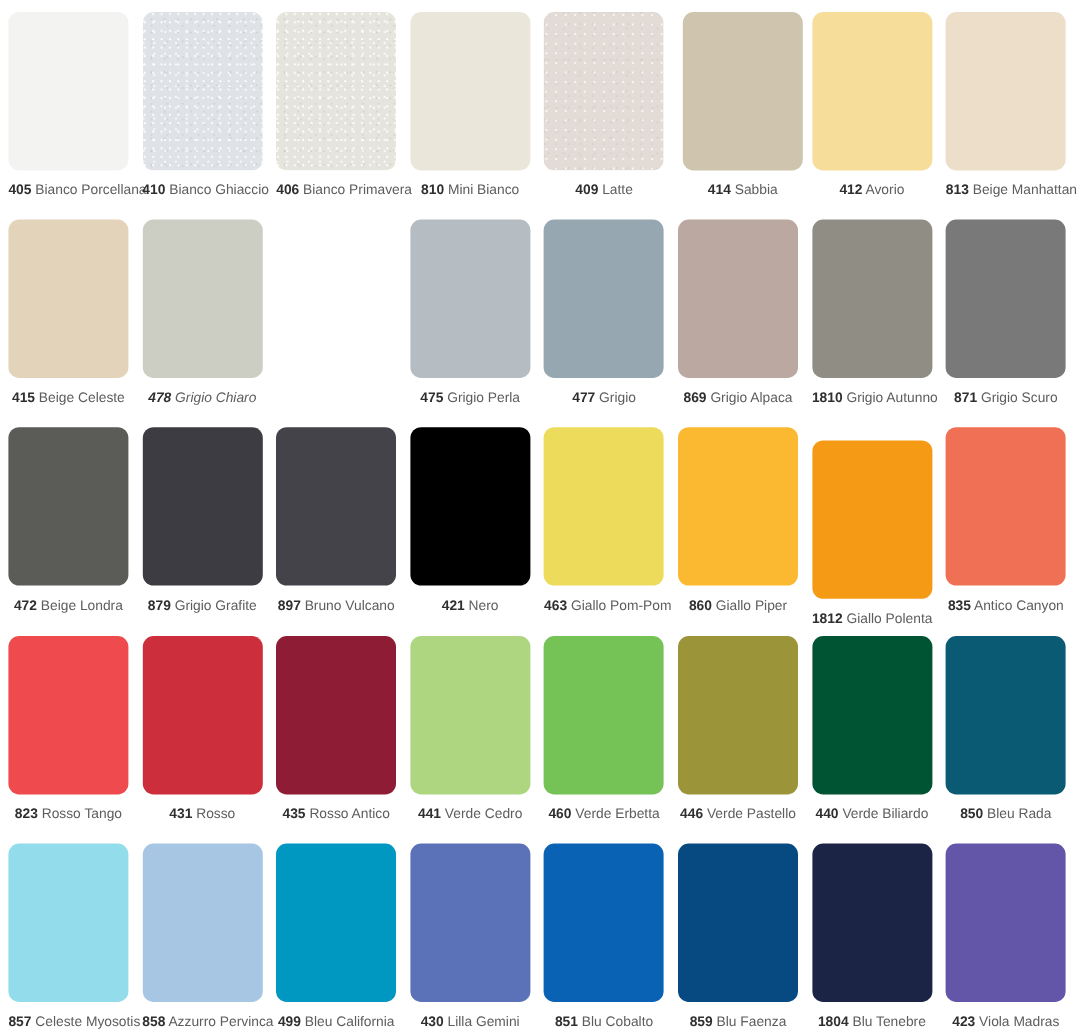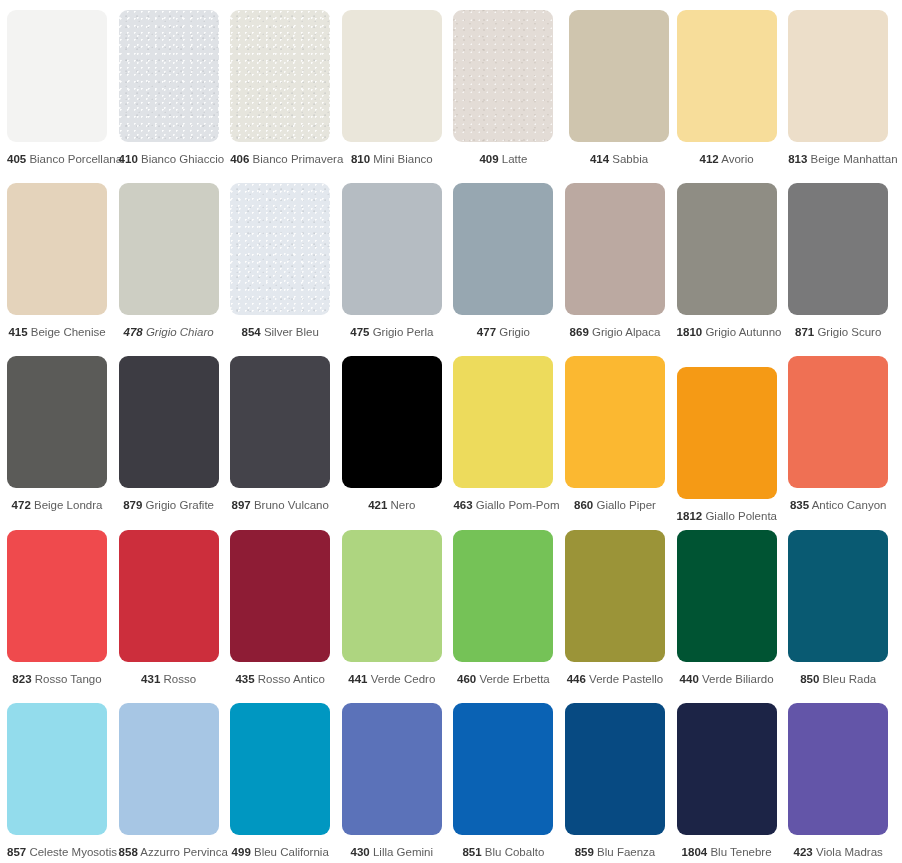--- a/index.html
+++ b/index.html
@@ -102,30 +102,26 @@
     <div class="swatch-cell" style="left: 676.6px; top: 10px;">
       <div class="swatch-chip" title="Avorio" style="background-color: rgb(247, 221, 154);"></div>
       <div class="swatch-label"><span class="swatch-code">412</span> <span class="swatch-name">Avorio</span></div>
     </div>
     <div class="swatch-cell" style="left: 788.2px; top: 10px;">
       <div class="swatch-chip" title="Beige Manhattan" style="background-color: rgb(236, 222, 201);"></div>
       <div class="swatch-label"><span class="swatch-code">813</span> <span class="swatch-name">Beige Manhattan</span></div>
     </div>
     <div class="swatch-cell" style="left: 7px; top: 183.2px;">
       <div class="swatch-chip" title="Beige Chenise" style="background-color: rgb(228, 211, 187);"></div>
-      <div class="swatch-label"><span class="swatch-code">415</span> <span class="swatch-name">Beige Chenise</span></div>
+      <div class="swatch-label"><span class="swatch-code">415</span> <span class="swatch-name">Beige Celeste</span></div>
     </div>
     <div class="swatch-cell" style="left: 118.6px; top: 183.2px; font-style: italic;">
       <div class="swatch-chip" title="Grigio Chiaro" style="background-color: rgb(205, 206, 195);"></div>
       <div class="swatch-label"><span class="swatch-code">478</span> <span class="swatch-name">Grigio Chiaro</span></div>
     </div>
-    <div class="swatch-cell" style="left: 230.2px; top: 183.2px;">
-      <div class="swatch-chip textured" title="Silver Bleu" style="background-color: rgb(227, 232, 238);"></div>
-      <div class="swatch-label"><span class="swatch-code">854</span> <span class="swatch-name">Silver Bleu</span></div>
-    </div>
     <div class="swatch-cell" style="left: 341.8px; top: 183.2px;">
       <div class="swatch-chip" title="Grigio Perla" style="background-color: rgb(181, 188, 194);"></div>
       <div class="swatch-label"><span class="swatch-code">475</span> <span class="swatch-name">Grigio Perla</span></div>
     </div>
     <div class="swatch-cell" style="left: 453.4px; top: 183.2px;">
       <div class="swatch-chip" title="Grigio" style="background-color: rgb(151, 167, 177);"></div>
       <div class="swatch-label"><span class="swatch-code">477</span> <span class="swatch-name">Grigio</span></div>
     </div>
     <div class="swatch-cell" style="left: 565px; top: 183.2px;">
       <div class="swatch-chip" title="Grigio Alpaca" style="background-color: rgb(187, 169, 161);"></div>

